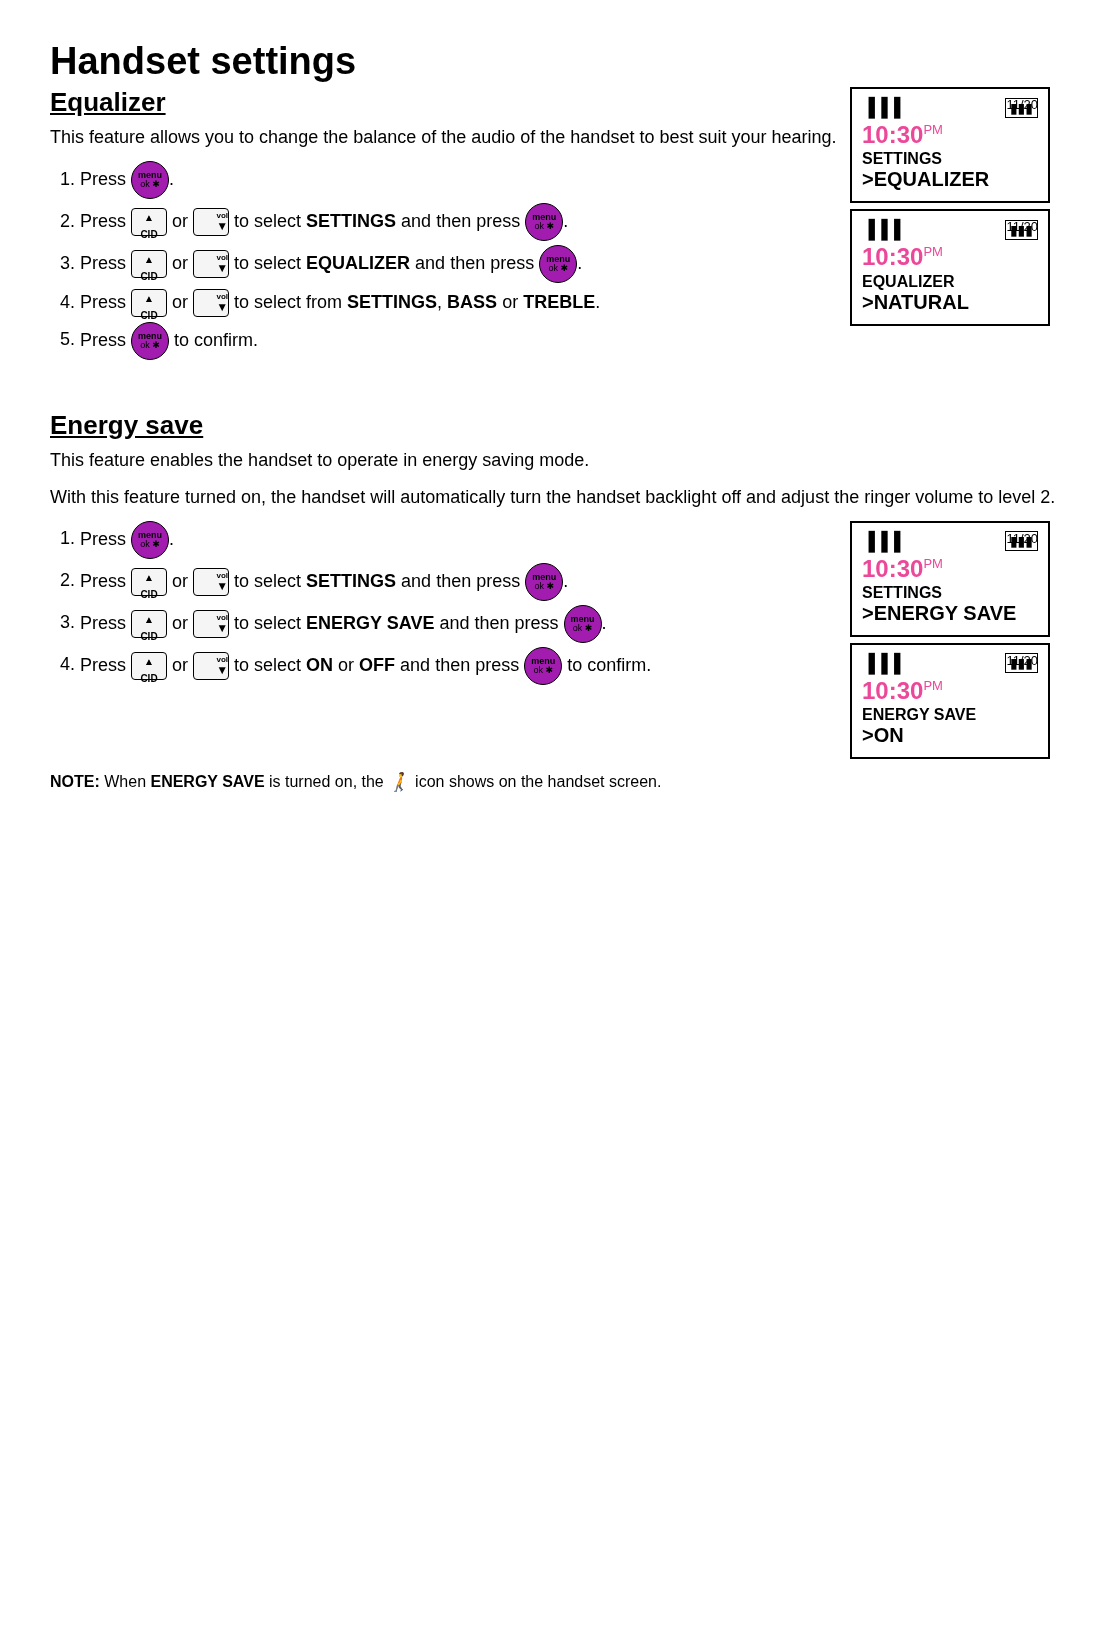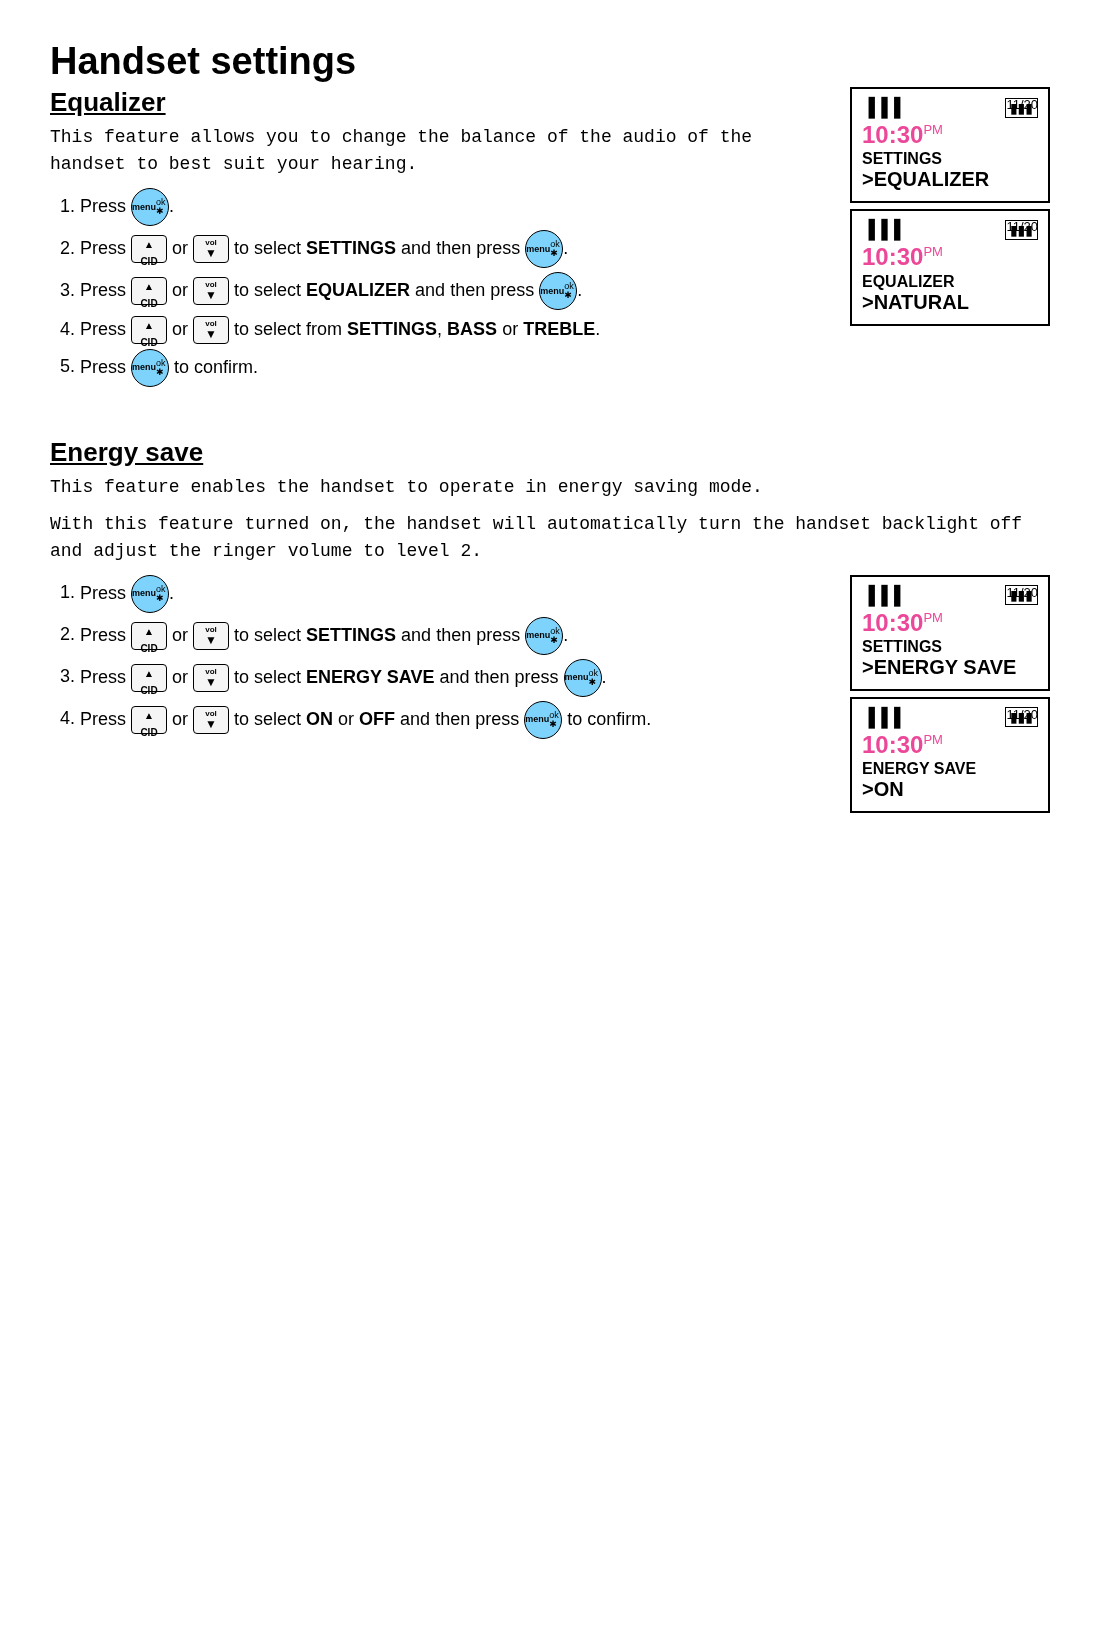--- a/index.html
+++ b/index.html
@@ -22,21 +22,20 @@
       font-size: 26px;
       font-weight: bold;
       margin-bottom: 6px;
       text-decoration: underline;
     }
 
     p {
       font-size: 18px;
       line-height: 1.5;
       margin-bottom: 10px;
-      font-family: Liberation Mono, monospace;
     }
 
     .section {
       margin-bottom: 40px;
     }
 
     .section-with-screens {
       display: flex;
       gap: 12px;
       align-items: flex-start;
@@ -146,21 +145,21 @@
     }
 
     .cid-btn .cid-label {
       font-size: 9px;
       font-weight: bold;
       margin-top: 6px;
     }
 
     .vol-btn {
       display: inline-flex;
-      align-items: center;
+      align-items: flex-end;
       justify-content: center;
       border: 1.5px solid #000;
       border-radius: 4px;
       width: 36px;
       height: 28px;
       font-size: 11px;
       font-weight: bold;
       background: #f5f5f5;
       vertical-align: middle;
       flex-direction: column;
@@ -173,27 +172,28 @@
       line-height: 1;
     }
 
     .vol-btn .vol-arrow {
       font-size: 12px;
       line-height: 1;
     }
 
     .menu-btn {
       display: inline-flex;
+      flex-direction: column;
       align-items: center;
       justify-content: center;
       border: 1.5px solid #000;
       border-radius: 50%;
       width: 38px;
       height: 38px;
-      background: #7dd3fc;
+      background: #a21caf;
       vertical-align: middle;
     }
 
     .menu-btn .menu-top {
       font-size: 9px;
       font-weight: bold;
       line-height: 1;
     }
 
     .menu-btn .menu-ok {
@@ -426,15 +426,18 @@
           <span class="screen-date">11/20</span>
           <div class="screen-time">
             <span>10:30</span><span class="ampm">PM</span>
           </div>
           <div class="screen-line1">ENERGY SAVE</div>
           <div class="screen-line2">&gt;ON</div>
         </div>
       </div>
     </div>
 
+    <p class="note-line">
+      <strong>NOTE:</strong> When <strong>ENERGY SAVE</strong> is turned on, the <span class="energy-icon">🚶</span> icon shows on the handset screen.
+    </p>
   </div>
 
 </div>
 
 </body></html>

